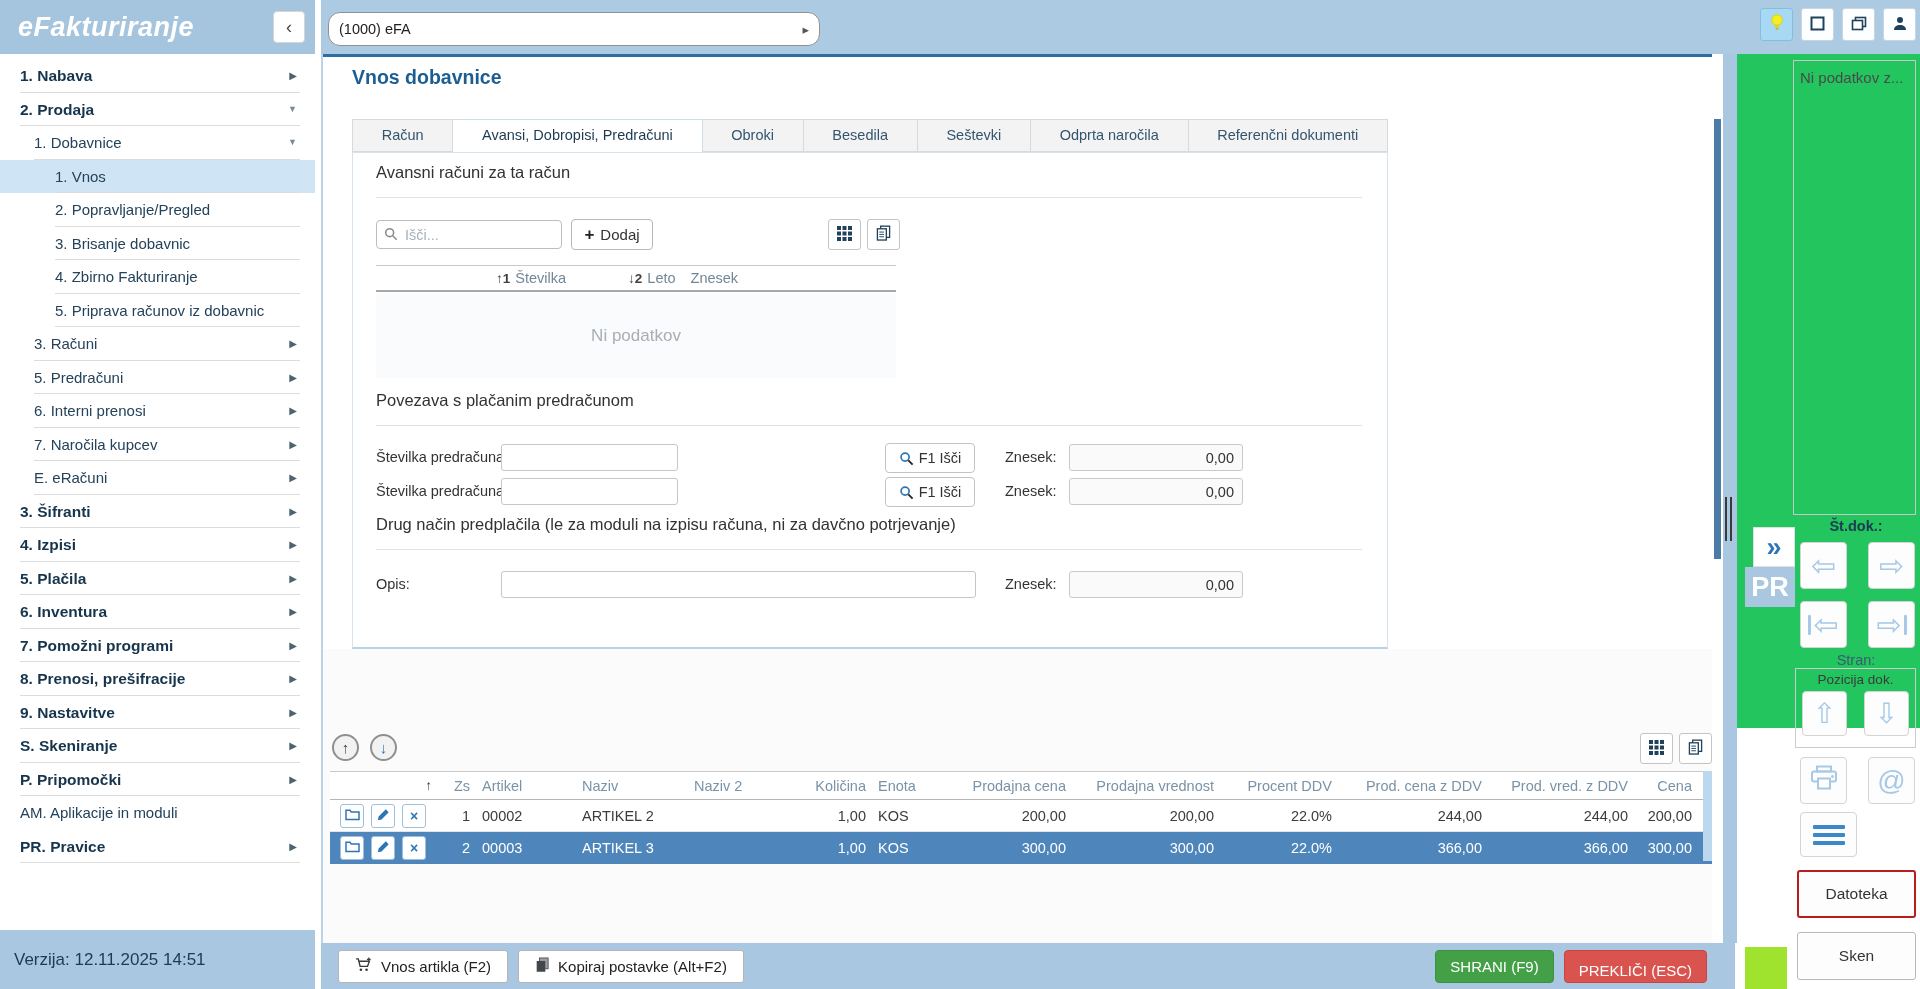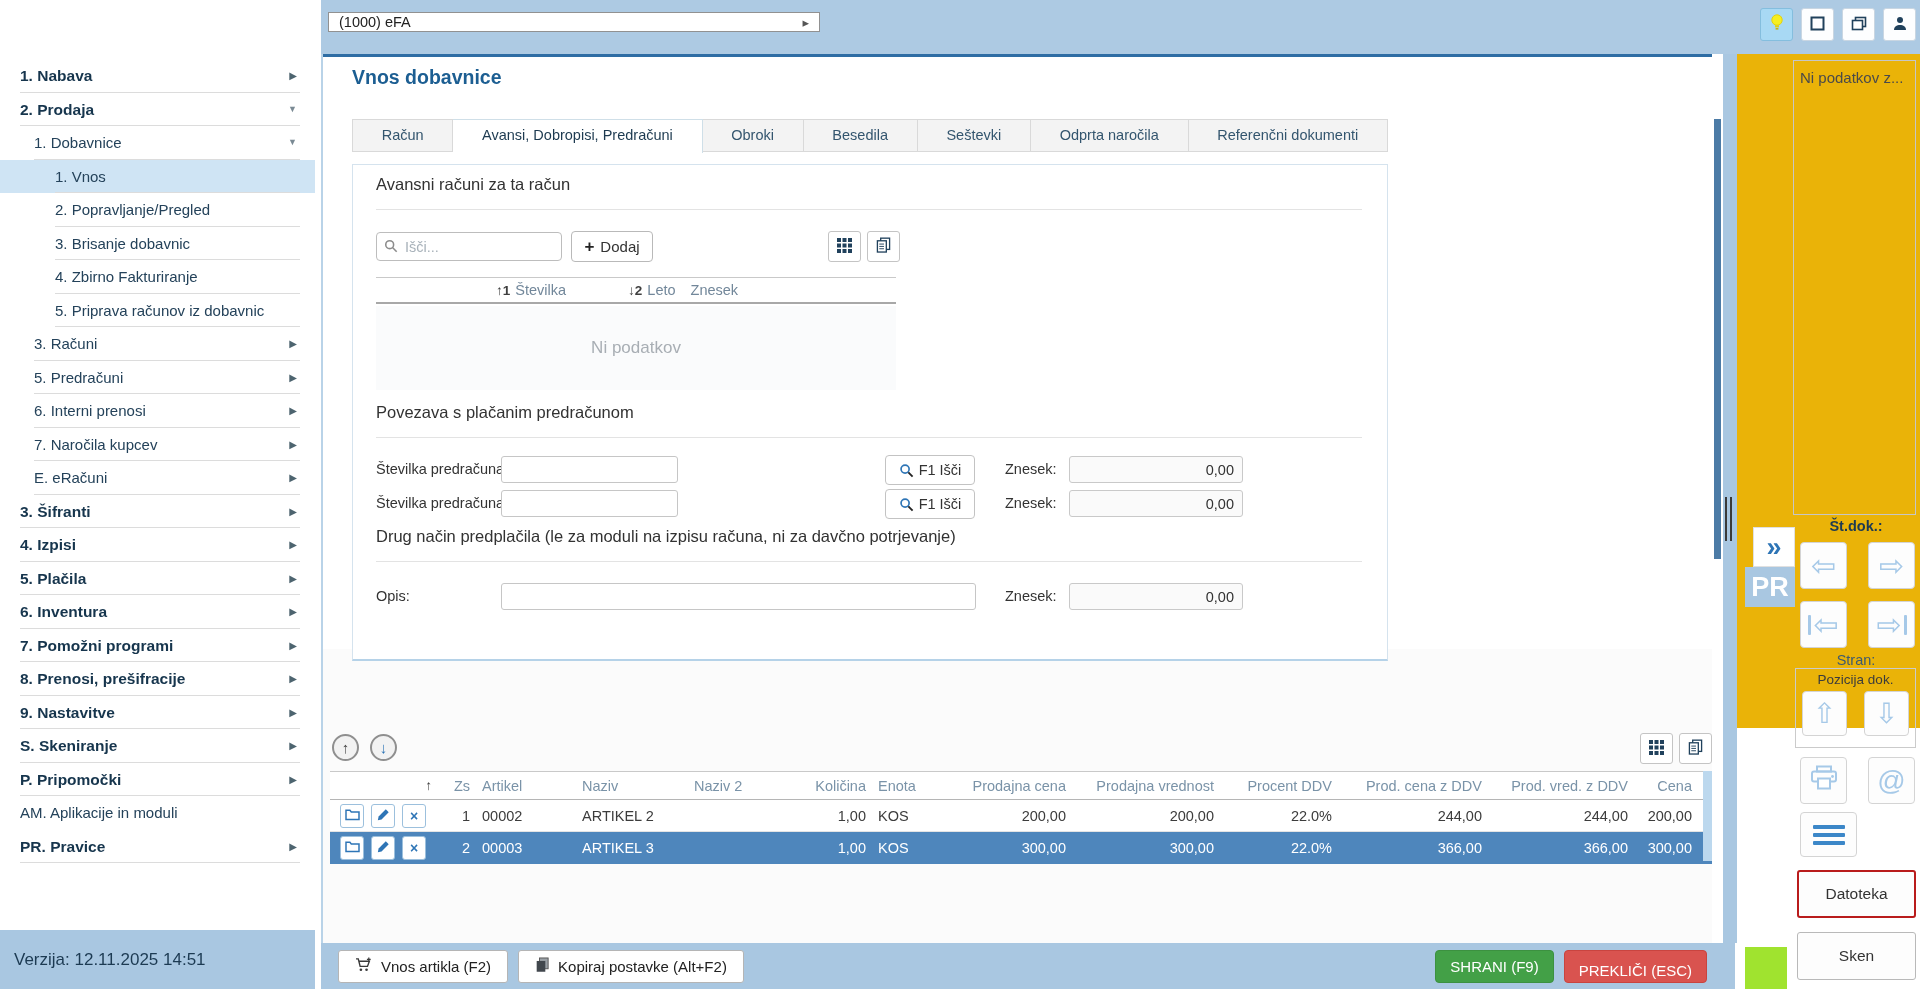--- a/index.html
+++ b/index.html
@@ -8,22 +8,22 @@
   button{font-family:"Liberation Sans",sans-serif;cursor:pointer;}
 
   
   .hdr-left{position:absolute;left:0;top:0;width:315px;height:54px;background:#a5c4de;}
   .app-title{position:absolute;left:18px;top:0;line-height:54px;font-size:27px;font-weight:bold;
              font-style:italic;color:#fff;letter-spacing:.5px;}
   .collapse-btn{position:absolute;right:10px;top:11px;width:32px;height:32px;background:#fff;
                 border:1px solid #d5d5d5;border-radius:4px;font-size:18px;color:#444;line-height:28px;}
   .hdr-gap{position:absolute;left:315px;top:0;width:6px;height:54px;background:#fff;}
   .hdr-bar{position:absolute;left:321px;top:0;width:1599px;height:54px;background:#adcae3;}
-  .company-dd{position:absolute;left:7px;top:12px;width:492px;height:20px;background:#fff;
-              border:1px solid #919191;border-radius:0;display:flex;align-items:center;
+  .company-dd{position:absolute;left:7px;top:12px;width:492px;height:34px;background:#fff;
+              border:1px solid #919191;border-radius:12px;display:flex;align-items:center;
               padding:0 10px;box-sizing:border-box;font-size:14.5px;color:#222;}
   .dd-caret{margin-left:auto;color:#555;font-size:13px;}
   .hdr-icons{position:absolute;right:4px;top:8px;display:flex;gap:8px;}
   .hdr-icon-btn{width:33px;height:33px;background:#fdfeff;border:1px solid #c9d6e2;border-radius:3px;
                 display:flex;align-items:center;justify-content:center;padding:0;}
   .hdr-icon-btn.lit{background:#a8d9f4;border-color:#84bede;}
 
   
   #sidebar{position:absolute;left:0;top:54px;width:315px;height:876px;background:#fff;padding-top:5px;
            box-sizing:border-box;}
@@ -48,21 +48,21 @@
   .page-title{position:absolute;left:352px;top:66px;font-size:19.5px;font-weight:bold;color:#1c5e92;}
 
   .tabs{position:absolute;left:352px;top:119px;width:1036px;height:33px;display:flex;}
   .tab{flex:1 1 auto;background:#f3f3f3;border:1px solid #d9d9d9;border-left:none;box-sizing:border-box;
        text-align:center;line-height:31px;font-size:14.5px;color:#33556e;white-space:nowrap;
        padding:0 16px;cursor:pointer;}
   .tab:first-child{border-left:1px solid #d9d9d9;}
   .tab.active{background:#fff;border-color:#cfdfe8;border-bottom:none;height:34px;color:#1d3a50;}
 
   .panel{position:absolute;left:352px;top:152px;width:1036px;height:497px;background:#fff;
-         border:1px solid #d5e3ee;border-bottom:2px solid #b5d2e8;box-sizing:border-box;margin-top:12px;}
+         border:1px solid #d5e3ee;border-bottom:2px solid #b5d2e8;box-sizing:border-box;}
   .p-h2{position:absolute;left:23px;font-size:16.5px;color:#323232;margin:0;font-weight:normal;}
   .p-hr{position:absolute;left:23px;width:986px;height:1px;background:#e3e3e3;}
   .h2-1{top:10px;} .hr-1{top:44px;}
   .h2-2{top:238px;} .hr-2{top:272px;}
   .h2-3{top:362px;} .hr-3{top:396px;}
 
   .toolbar{position:absolute;left:23px;top:66px;width:986px;height:32px;}
   .search-wrap{position:absolute;left:0;top:1px;width:186px;height:29px;}
   .search-wrap svg{position:absolute;left:8px;top:7px;}
   .search-input{width:100%;height:100%;box-sizing:border-box;border:1px solid #bdbdbd;border-radius:4px;
@@ -135,21 +135,21 @@
               font-size:15px;padding:11px 14px;}
 
   
   .vscroll{position:absolute;left:1712px;top:57px;width:11px;height:886px;background:#fff;}
   .vthumb{position:absolute;left:2px;top:62px;width:7px;height:440px;background:#4c7ba6;}
   .splitter{position:absolute;left:1723px;top:54px;width:14px;height:889px;background:#a9c7e1;}
   .grip{position:absolute;left:2px;top:443px;width:10px;height:44px;
         background:repeating-linear-gradient(to right,#3a3a3a 0 2px,transparent 2px 5px);}
 
   
-  #right-panel{position:absolute;left:1737px;top:54px;width:183px;height:674px;background:#eab308;}
+  #right-panel{position:absolute;left:1737px;top:54px;width:183px;height:674px;background:#22c55e;}
   .preview-box{position:absolute;left:56px;top:6px;width:123px;height:455px;border:1px solid #c6c6c6;
                box-sizing:border-box;font-size:15px;color:#4a4a4a;padding:8px 6px;}
   .expand-btn{position:absolute;left:16px;top:473px;width:42px;height:40px;background:#fff;
               border:1px solid #e0e0e0;color:#2e75b6;font-size:27px;font-weight:bold;line-height:34px;padding:0;}
   .pr-badge{position:absolute;left:8px;top:513px;width:50px;height:40px;background:#a9c7e1;color:#fff;
             font-size:27px;font-weight:bold;display:flex;align-items:center;justify-content:center;}
   .stdok-label{position:absolute;left:58px;top:464px;width:122px;text-align:center;font-weight:bold;
                font-size:14.5px;color:#1d3a52;}
   .r-btn{position:absolute;width:47px;height:47px;background:#fdfdfd;border:1px solid #d4d4d4;
          border-radius:4px;display:flex;align-items:center;justify-content:center;color:#a6c9e8;
@@ -174,20 +174,24 @@
             border:2px solid #b91c1c;border-radius:3px;font-size:15.5px;color:#333;}
   .scan-btn{position:absolute;left:60px;top:878px;width:119px;height:48px;background:#fdfdfd;
             border:1px solid #b9b9b9;border-radius:3px;font-size:15.5px;color:#333;}
   .green-square{position:absolute;left:8px;top:893px;width:42px;height:42px;background:#a0e32f;}
 </style>
 </head>
 <body>
 
 <div id="root">
 
+  <div class="hdr-left">
+    <span class="app-title">eFakturiranje</span>
+    <button class="collapse-btn">‹</button>
+  </div>
   <div class="hdr-gap"></div>
   <div class="hdr-bar">
     <div class="company-dd">
       <span>(1000) eFA</span>
       <span class="dd-caret">▸</span>
     </div>
     <div class="hdr-icons">
       <button class="hdr-icon-btn lit">
         <span>
           <svg width="16" height="20" viewBox="0 0 16 20">

